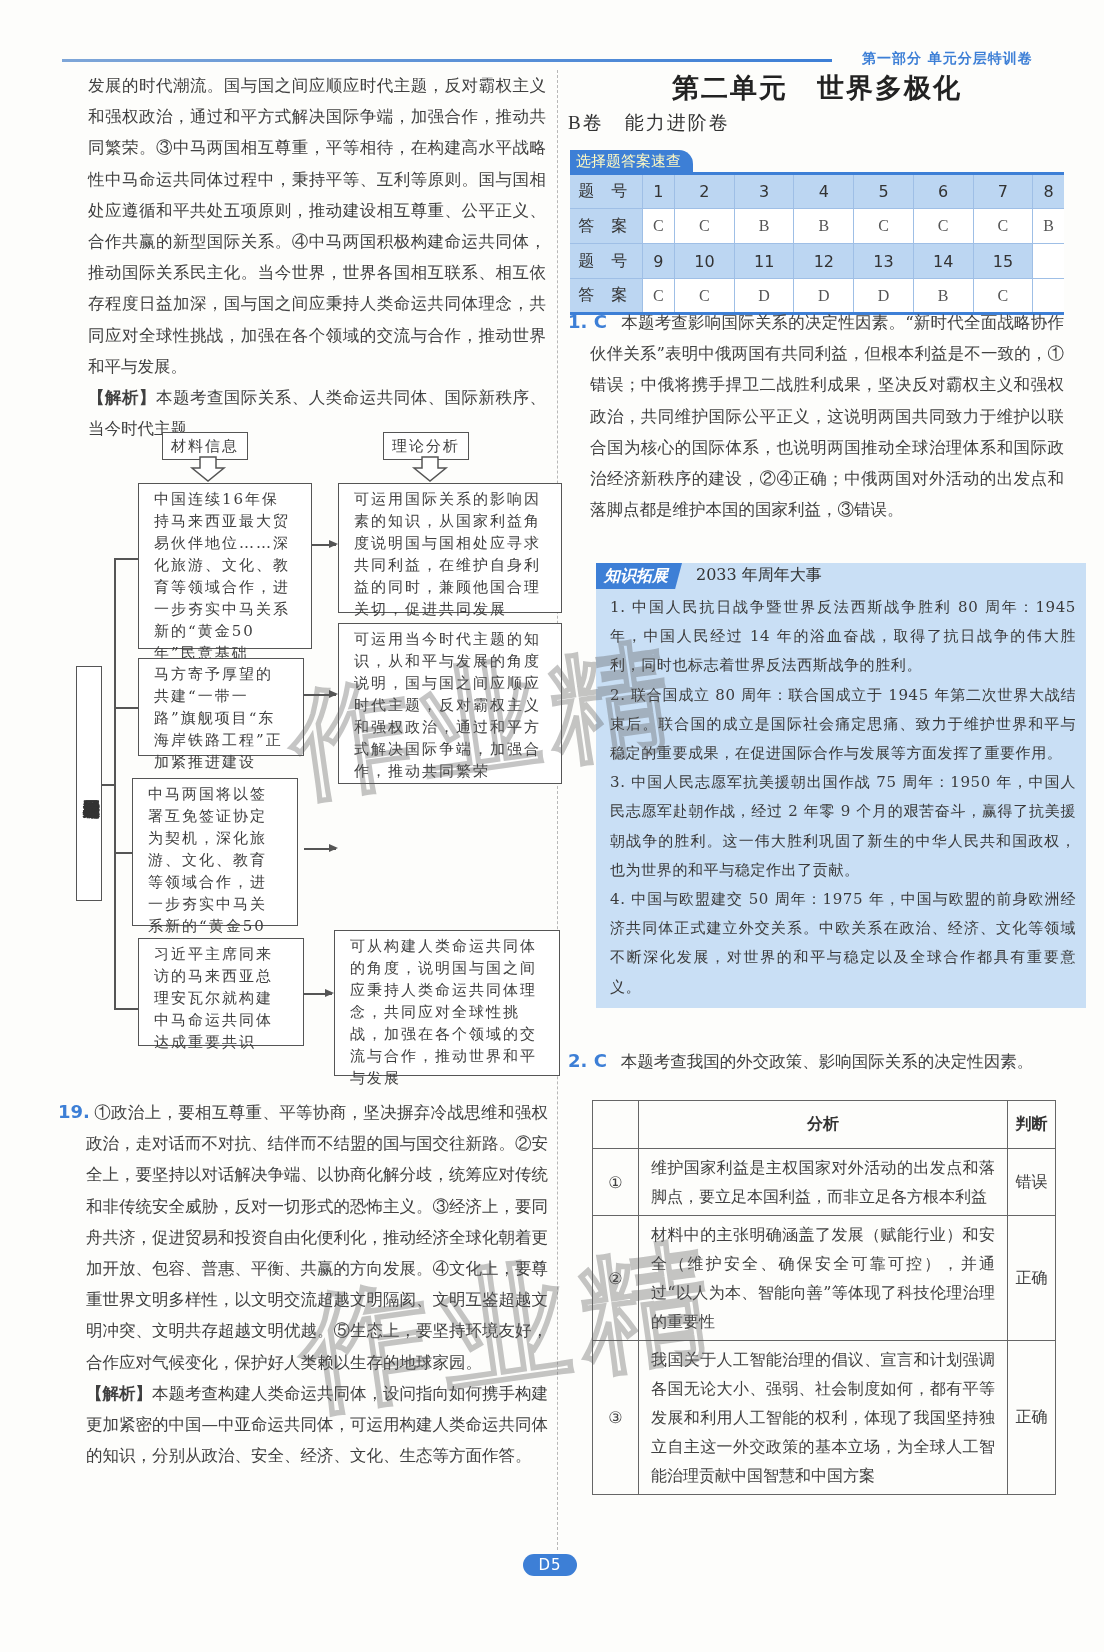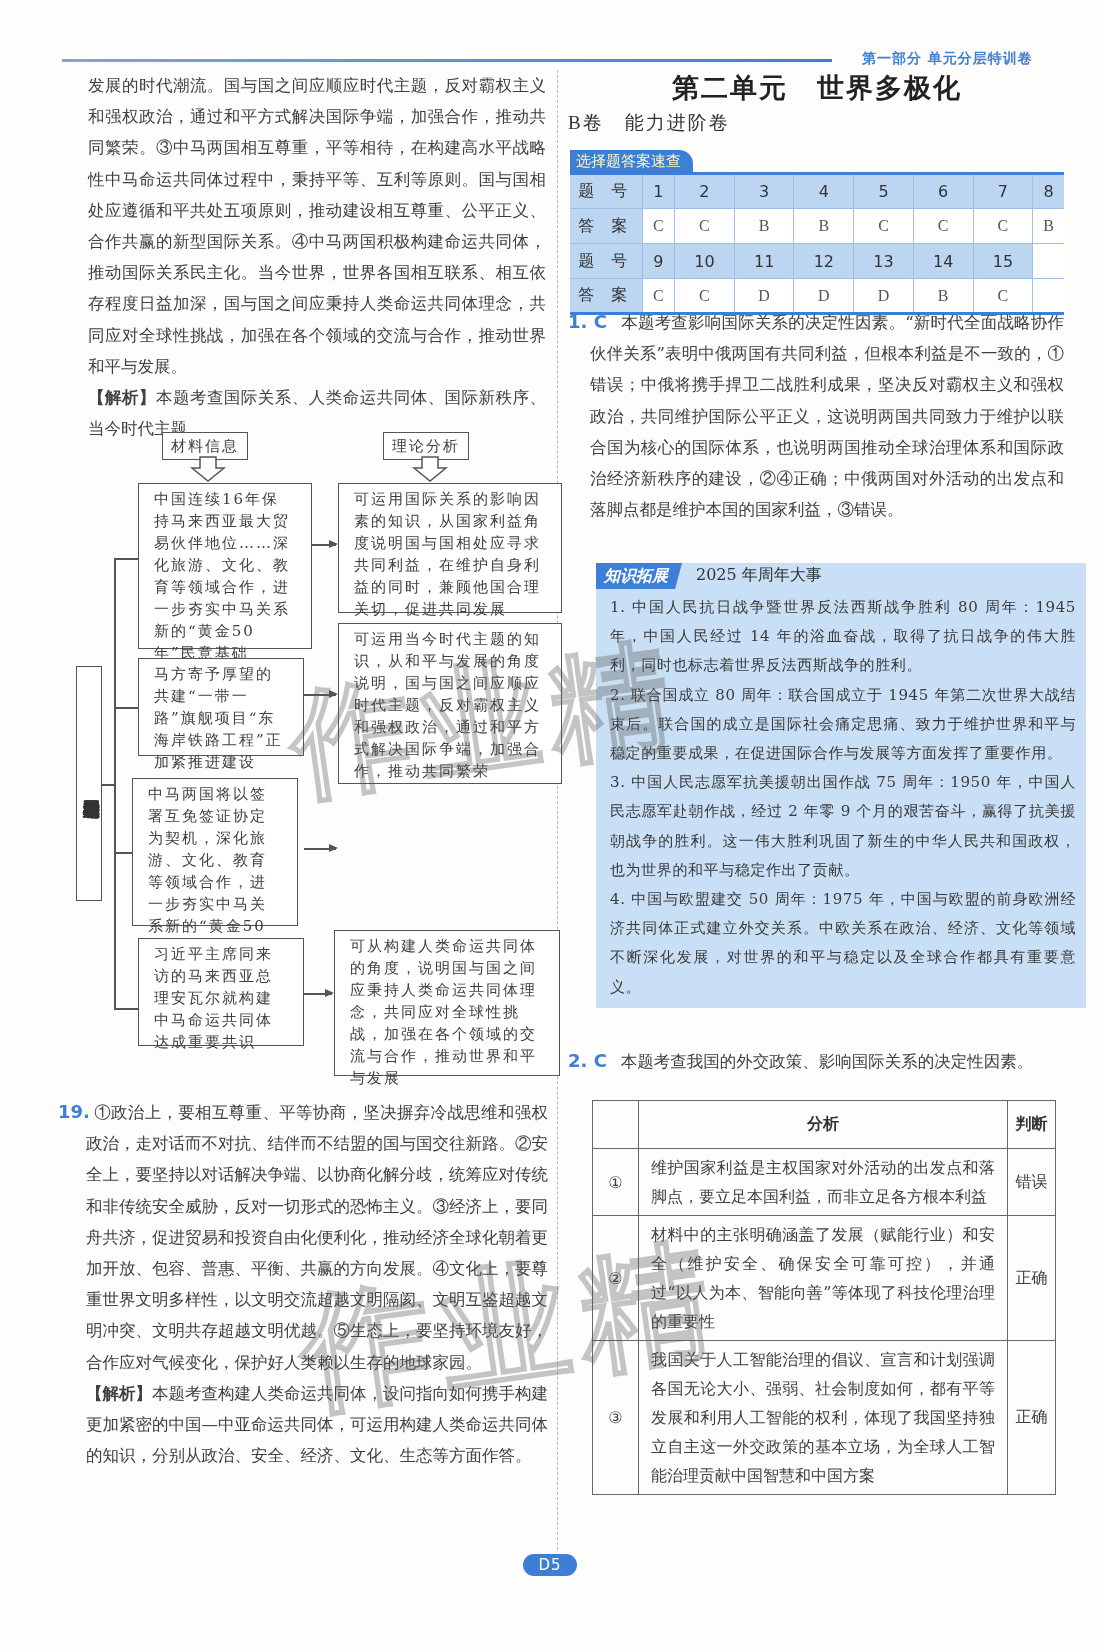--- a/index.html
+++ b/index.html
@@ -160,21 +160,21 @@
   </tr>
 </tbody>
   </table>
 
 <div style="position:absolute;left:568px;top:306px;width:496px;">
   <p class="para" style="padding-left:22px;text-indent:-22px;"><span class="q-num">1. C</span><span>本题考查影响国际关系的决定性因素。“新时代全面战略协作伙伴关系”表明中俄两国有共同利益，但根本利益是不一致的，①错误；中俄将携手捍卫二战胜利成果，坚决反对霸权主义和强权政治，共同维护国际公平正义，这说明两国共同致力于维护以联合国为核心的国际体系，也说明两国推动全球治理体系和国际政治经济新秩序的建设，②④正确；中俄两国对外活动的出发点和落脚点都是维护本国的国家利益，③错误。</span></p>
 </div>
 
 <div class="ext-box">
   <div class="ext-tag">知识拓展</div>
-  <div class="ext-head">2025 年周年大事</div>
+  <div class="ext-head">2033 年周年大事</div>
   <div class="ext-body">
     <p>1. 中国人民抗日战争暨世界反法西斯战争胜利 80 周年：1945 年，中国人民经过 14 年的浴血奋战，取得了抗日战争的伟大胜利，同时也标志着世界反法西斯战争的胜利。</p>
     <p>2. 联合国成立 80 周年：联合国成立于 1945 年第二次世界大战结束后。联合国的成立是国际社会痛定思痛、致力于维护世界和平与稳定的重要成果，在促进国际合作与发展等方面发挥了重要作用。</p>
     <p>3. 中国人民志愿军抗美援朝出国作战 75 周年：1950 年，中国人民志愿军赴朝作战，经过 2 年零 9 个月的艰苦奋斗，赢得了抗美援朝战争的胜利。这一伟大胜利巩固了新生的中华人民共和国政权，也为世界的和平与稳定作出了贡献。</p>
     <p>4. 中国与欧盟建交 50 周年：1975 年，中国与欧盟的前身欧洲经济共同体正式建立外交关系。中欧关系在政治、经济、文化等领域不断深化发展，对世界的和平与稳定以及全球合作都具有重要意义。</p>
   </div>
 </div>
 
 <div style="position:absolute;left:568px;top:1012px;width:496px;margin-top:33px;">
   <p class="para"><span class="q-num">2. C</span><span>本题考查我国的外交政策、影响国际关系的决定性因素。</span></p>

